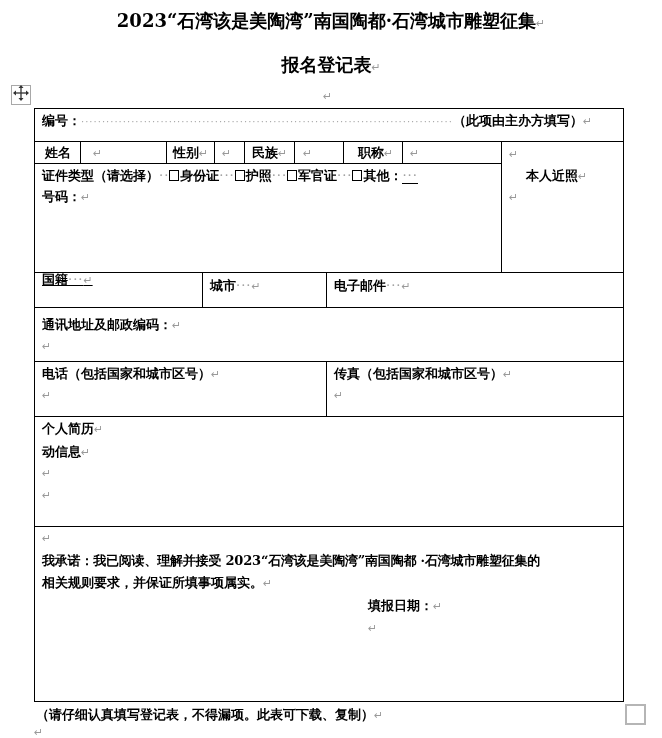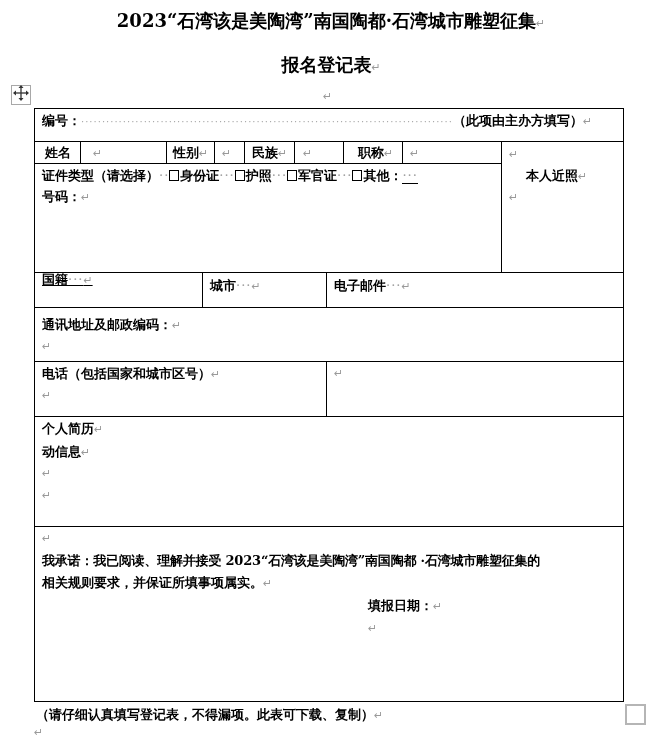--- a/index.html
+++ b/index.html
@@ -105,20 +105,21 @@
 <div class="cell" style="left:35px;top:312px;width:588px;height:53px;padding-top:2px;">
   <div><span>通讯地址及邮政编码：</span><span class="pm">↵</span></div>
   <div class="pm">↵</div>
 </div>
 
 <div class="cell" style="left:35px;top:362px;width:291px;height:54px;padding-top:1px;">
   <div><span>电话（包括国家和城市区号）</span><span class="pm">↵</span></div>
   <div class="pm">↵</div>
 </div>
 <div class="cell" style="left:327px;top:362px;width:296px;height:54px;padding-top:1px;">
+  <div><span>传真（包括国家和城市区号）</span><span class="pm">↵</span></div>
   <div class="pm">↵</div>
 </div>
 
 <div class="cell" style="left:35px;top:417px;width:588px;height:109px;padding-top:1px;line-height:21.5px;">
   <div><span>个人简历</span><span class="pm">↵</span></div>
   <div><span>动信息</span><span class="pm">↵</span></div>
   <div class="pm">↵</div>
   <div class="pm">↵</div>
 </div>
 

